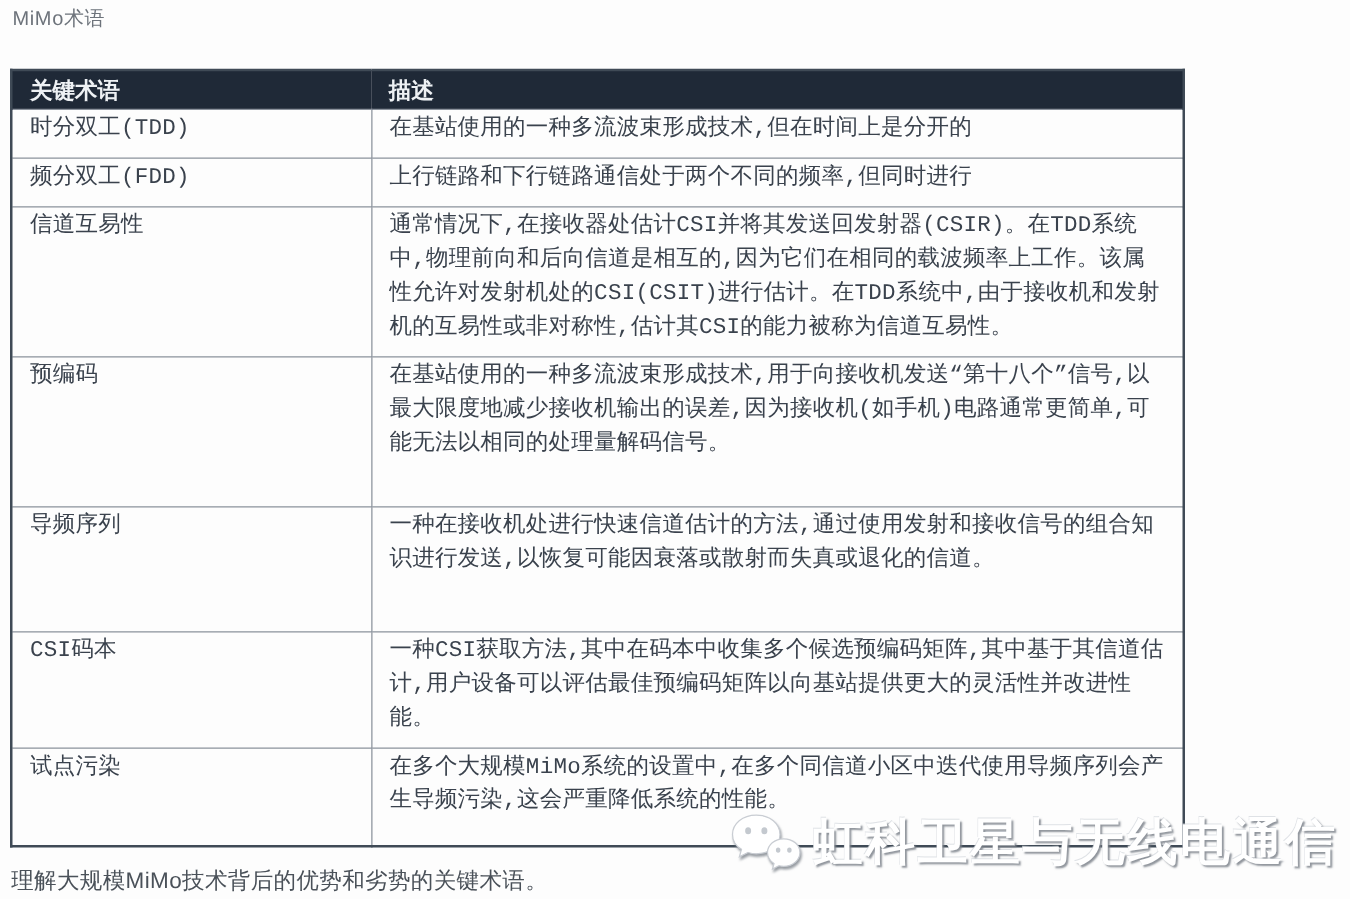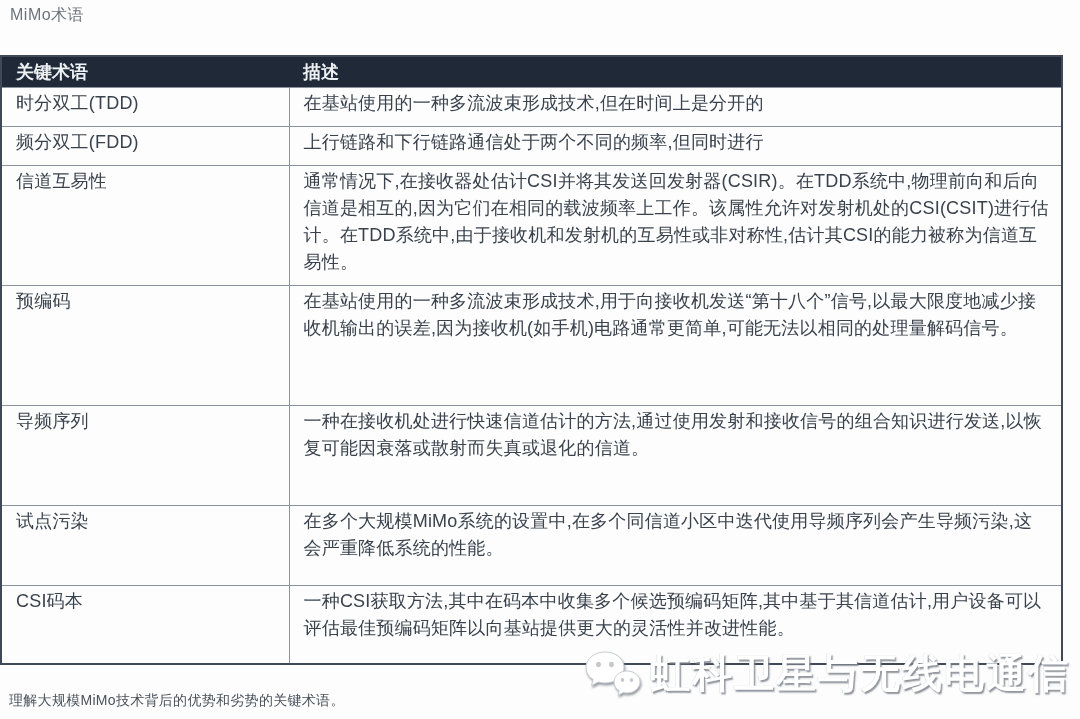--- a/index.html
+++ b/index.html
@@ -18,26 +18,27 @@
   .page-title {
     position: absolute;
     left: 10px;
     top: 5px;
     font-size: 16px;
     color: #6d737b;
     letter-spacing: 0.5px;
   }
   table.terms {
     position: absolute;
-    left: 0;
+    left: 8px;
     top: 55px;
-    width: 1063px;
+    width: 940px;
     border-collapse: collapse;
     table-layout: fixed;
     border: 2px solid #3f4a56;
+    font-family: Liberation Mono, monospace;
   }
   table.terms col.c-term { width: 288px; }
   table.terms th {
     background: #1f2937;
     color: #eef1f4;
     text-align: left;
     font-weight: 600;
     font-size: 18px;
     height: 26px;
     padding: 2px 12px 2px 14px;
@@ -58,21 +59,21 @@
   tbody tr:nth-child(3) { height: 57px; }
   tbody tr:nth-child(4) { height: 120px; }
   tbody tr:nth-child(5) { height: 100px; }
   tbody tr:nth-child(6) { height: 80px; }
   tbody tr:nth-child(7) { height: 78px; }
   tbody tr:nth-child(8) { height: 102px; }
   .table-caption {
     position: absolute;
     left: 9px;
     top: 692px;
-    font-size: 14px;
+    font-size: 18px;
     color: #4a5159;
     letter-spacing: 0.3px;
   }
   .watermark {
     position: absolute;
     right: 10px;
     top: 646px;
     display: flex;
     align-items: center;
     gap: 8px;
@@ -126,26 +127,26 @@
       </tr>
       <tr>
         <td>预编码</td>
         <td>在基站使用的一种多流波束形成技术,用于向接收机发送“第十八个”信号,以最大限度地减少接收机输出的误差,因为接收机(如手机)电路通常更简单,可能无法以相同的处理量解码信号。</td>
       </tr>
       <tr>
         <td>导频序列</td>
         <td>一种在接收机处进行快速信道估计的方法,通过使用发射和接收信号的组合知识进行发送,以恢复可能因衰落或散射而失真或退化的信道。</td>
       </tr>
       <tr>
+        <td>CSI码本</td>
+        <td>一种CSI获取方法,其中在码本中收集多个候选预编码矩阵,其中基于其信道估计,用户设备可以评估最佳预编码矩阵以向基站提供更大的灵活性并改进性能。</td>
+      </tr>
+      <tr>
         <td>试点污染</td>
         <td>在多个大规模MiMo系统的设置中,在多个同信道小区中迭代使用导频序列会产生导频污染,这会严重降低系统的性能。</td>
-      </tr>
-      <tr>
-        <td>CSI码本</td>
-        <td>一种CSI获取方法,其中在码本中收集多个候选预编码矩阵,其中基于其信道估计,用户设备可以评估最佳预编码矩阵以向基站提供更大的灵活性并改进性能。</td>
       </tr>
     </tbody>
   </table>
 
   <div class="table-caption">理解大规模MiMo技术背后的优势和劣势的关键术语。</div>
 
   <div class="watermark">
     <span class="bubbles-icon">
       <svg width="58" height="50" viewBox="0 0 58 50">
         <g fill="#ffffff" stroke="#c9cdd3" stroke-width="1">

